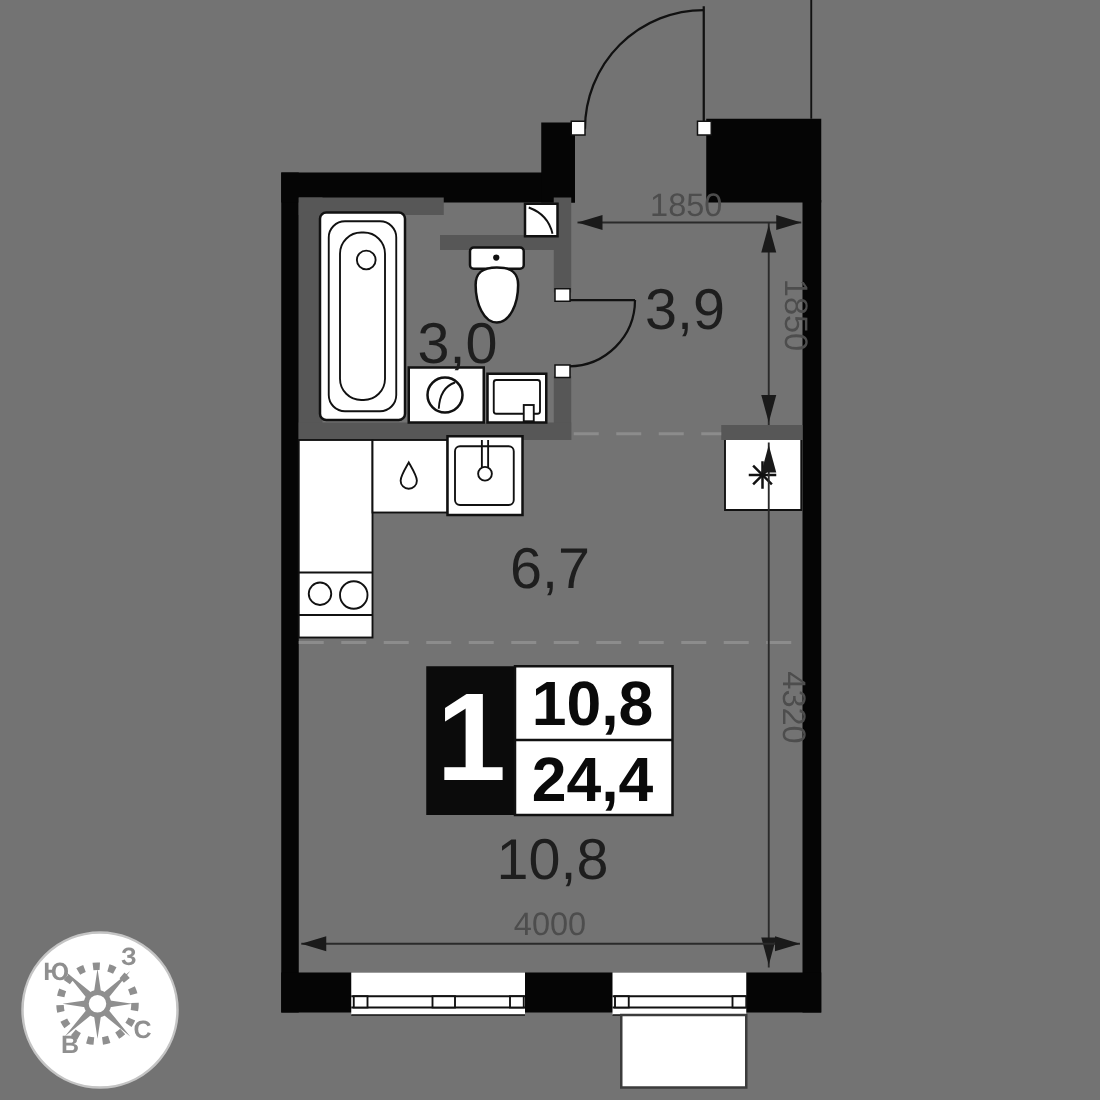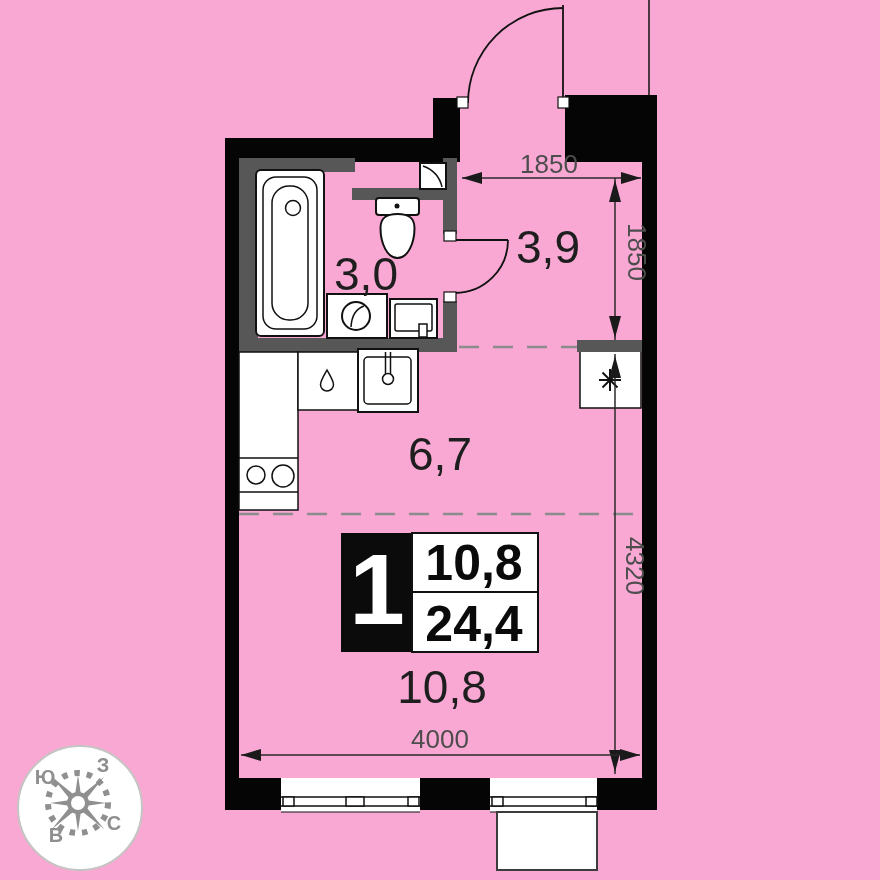--- a/index.html
+++ b/index.html
@@ -1,16 +1,16 @@
 <!DOCTYPE html>
 <html><head>
 <meta charset="utf-8">
 <style>
   html,body{margin:0;padding:0;background:#ffffff;}
-  .canvas{position:relative;width:880px;height:880px;background:#f9a8d4;overflow:hidden;
+  .canvas{position:relative;width:880px;height:880px;background:#737373;overflow:hidden;
           font-family:"Liberation Sans", sans-serif;}
   svg text{font-family:"Liberation Sans", sans-serif;}
   .room-label{font-size:46px;fill:#1e1e1e;}
   .dim-text{font-size:26px;fill:#4d4d4d;}
   .badge-num{font-size:50px;font-weight:bold;fill:#0a0a0a;}
   .badge-one{font-size:100px;font-weight:bold;fill:#ffffff;}
   .compass-letter{font-size:20px;font-weight:bold;fill:#8f8f8f;}
   .fixture{fill:#ffffff;stroke:#111111;stroke-width:2;}
   .fixture-thin{fill:#ffffff;stroke:#111111;stroke-width:1.5;}
   .dimline{stroke:#2a2a2a;stroke-width:1.5;}

